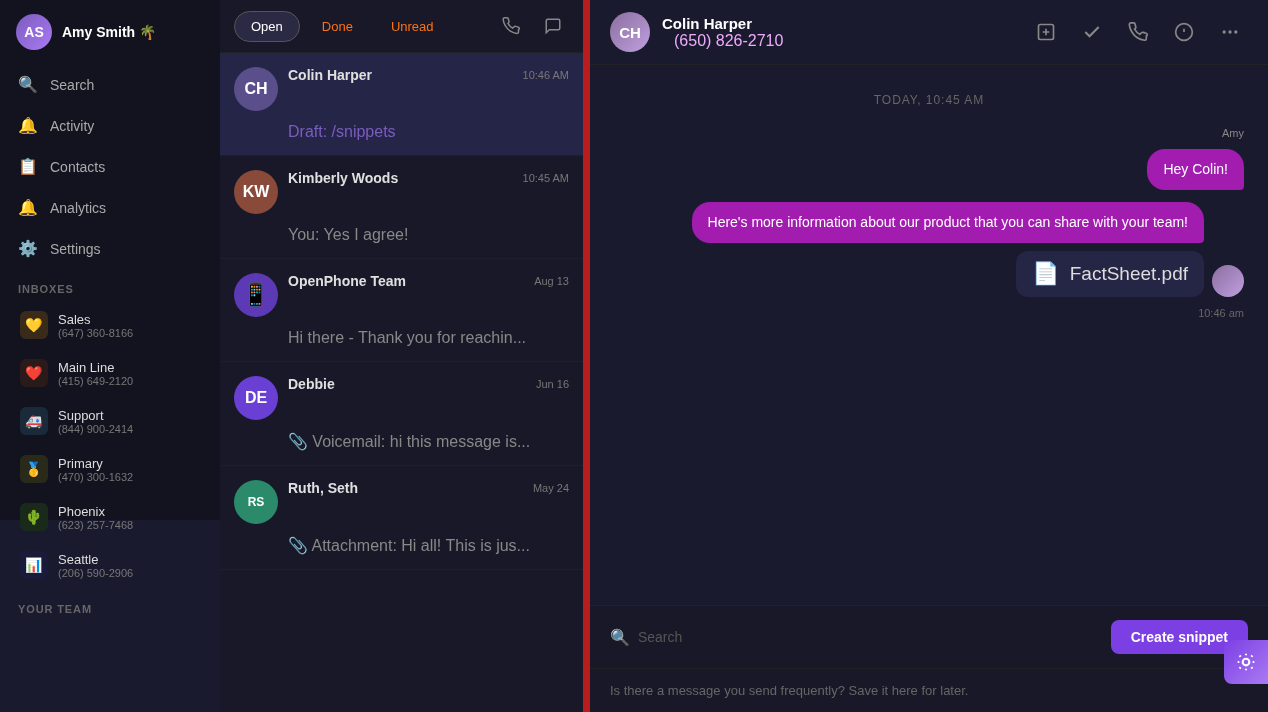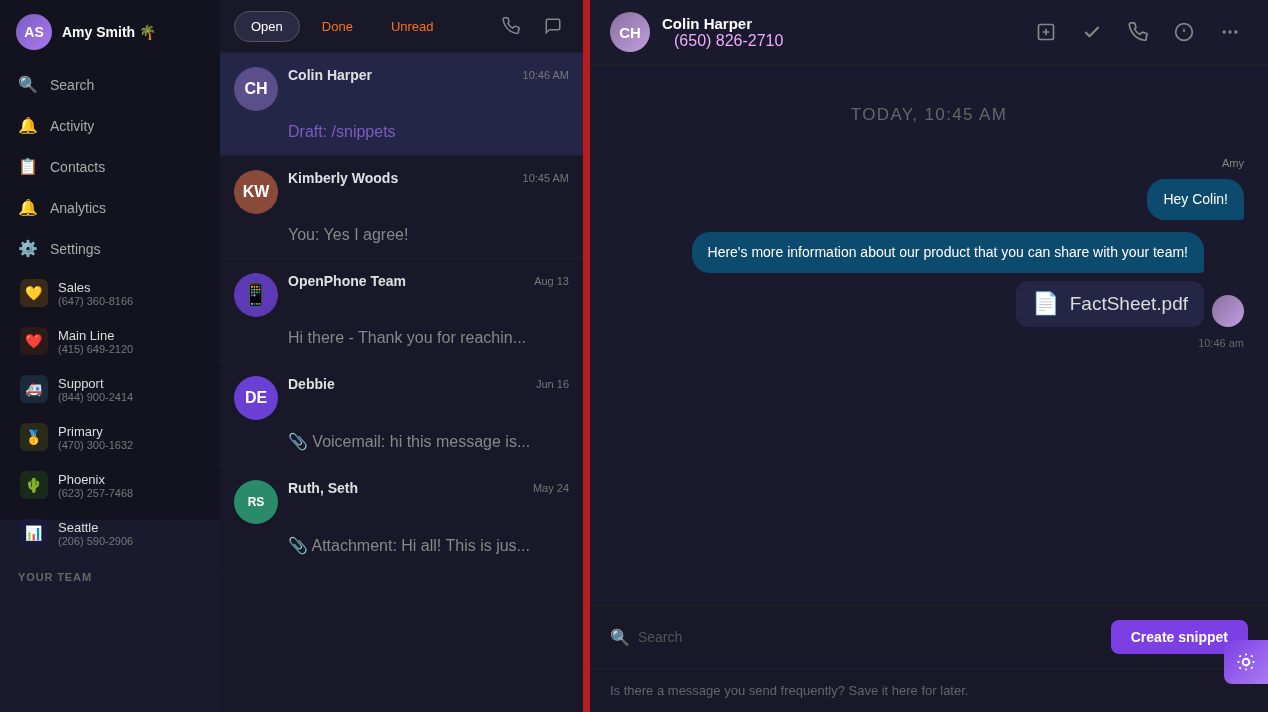--- a/index.html
+++ b/index.html
@@ -253,46 +253,46 @@
       flex: 1;
       padding: 20px 24px;
       overflow-y: auto;
       display: flex;
       flex-direction: column;
       gap: 12px;
     }
 
     .date-divider {
       text-align: center;
-      font-size: 17px;
+      font-size: 12px;
       color: #666;
       text-transform: uppercase;
       letter-spacing: 0.08em;
-      margin: 20px 0;
+      margin: 8px 0;
     }
 
     .message-sender-label {
       font-size: 11px;
       color: #888;
       margin-bottom: 4px;
       text-align: right;
     }
 
     .msg-bubble {
       max-width: 520px;
       padding: 10px 16px;
       border-radius: 18px;
       font-size: 14px;
       line-height: 1.5;
       word-wrap: break-word;
     }
 
     .msg-out {
       align-self: flex-end;
-      background: #0c4a6e;
+      background: #a21caf;
       color: #fff;
       border-bottom-right-radius: 4px;
     }
 
     .msg-time {
       font-size: 11px;
       color: #666;
       margin-top: 4px;
     }
     .msg-time.right { text-align: right; }
@@ -422,20 +422,21 @@
   </div>
   <div class="nav-item">
     <span class="nav-icon">🔔</span>
     <span>Analytics</span>
   </div>
   <div class="nav-item settings-nav">
     <span class="nav-icon">⚙️</span>
     <span>Settings</span>
   </div>
 
+  <div class="inboxes-label">Inboxes</div>
 
   <div class="inbox-item">
     <div class="inbox-icon" style="background:#3a2a1a;">💛</div>
     <div class="inbox-info">
       <span class="inbox-name">Sales</span>
       <span class="inbox-phone">(647) 360-8166</span>
     </div>
   </div>
   <div class="inbox-item">
     <div class="inbox-icon" style="background:#2a1a1a;">❤️</div>

